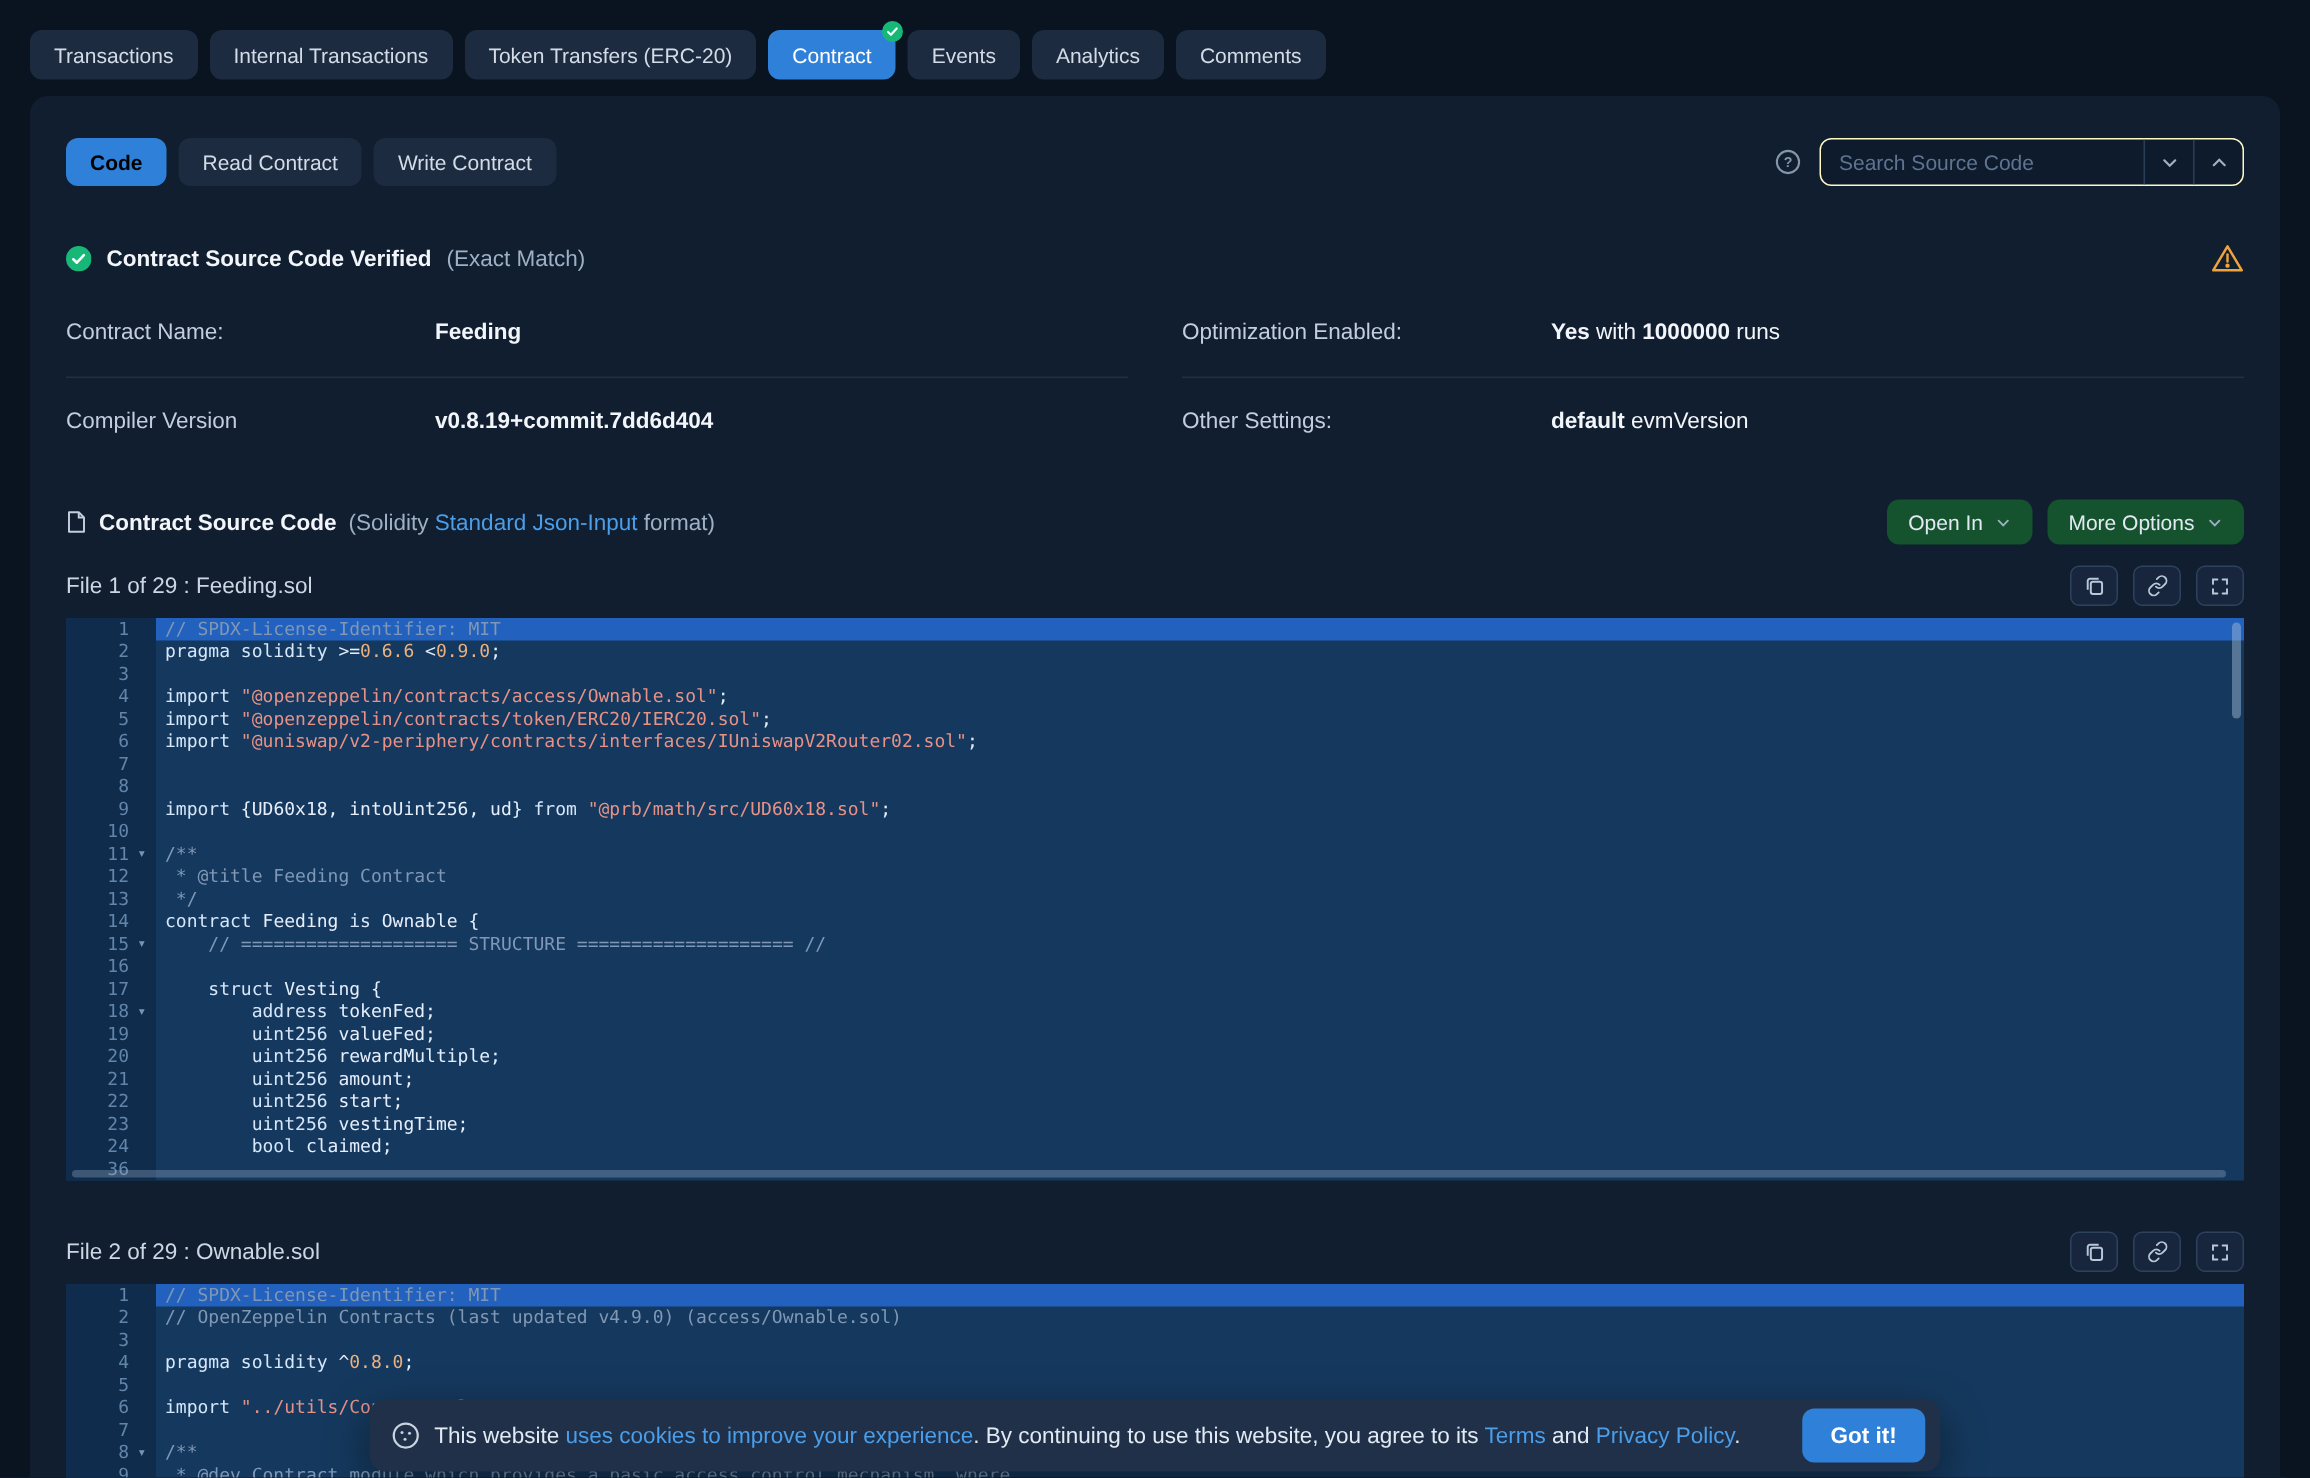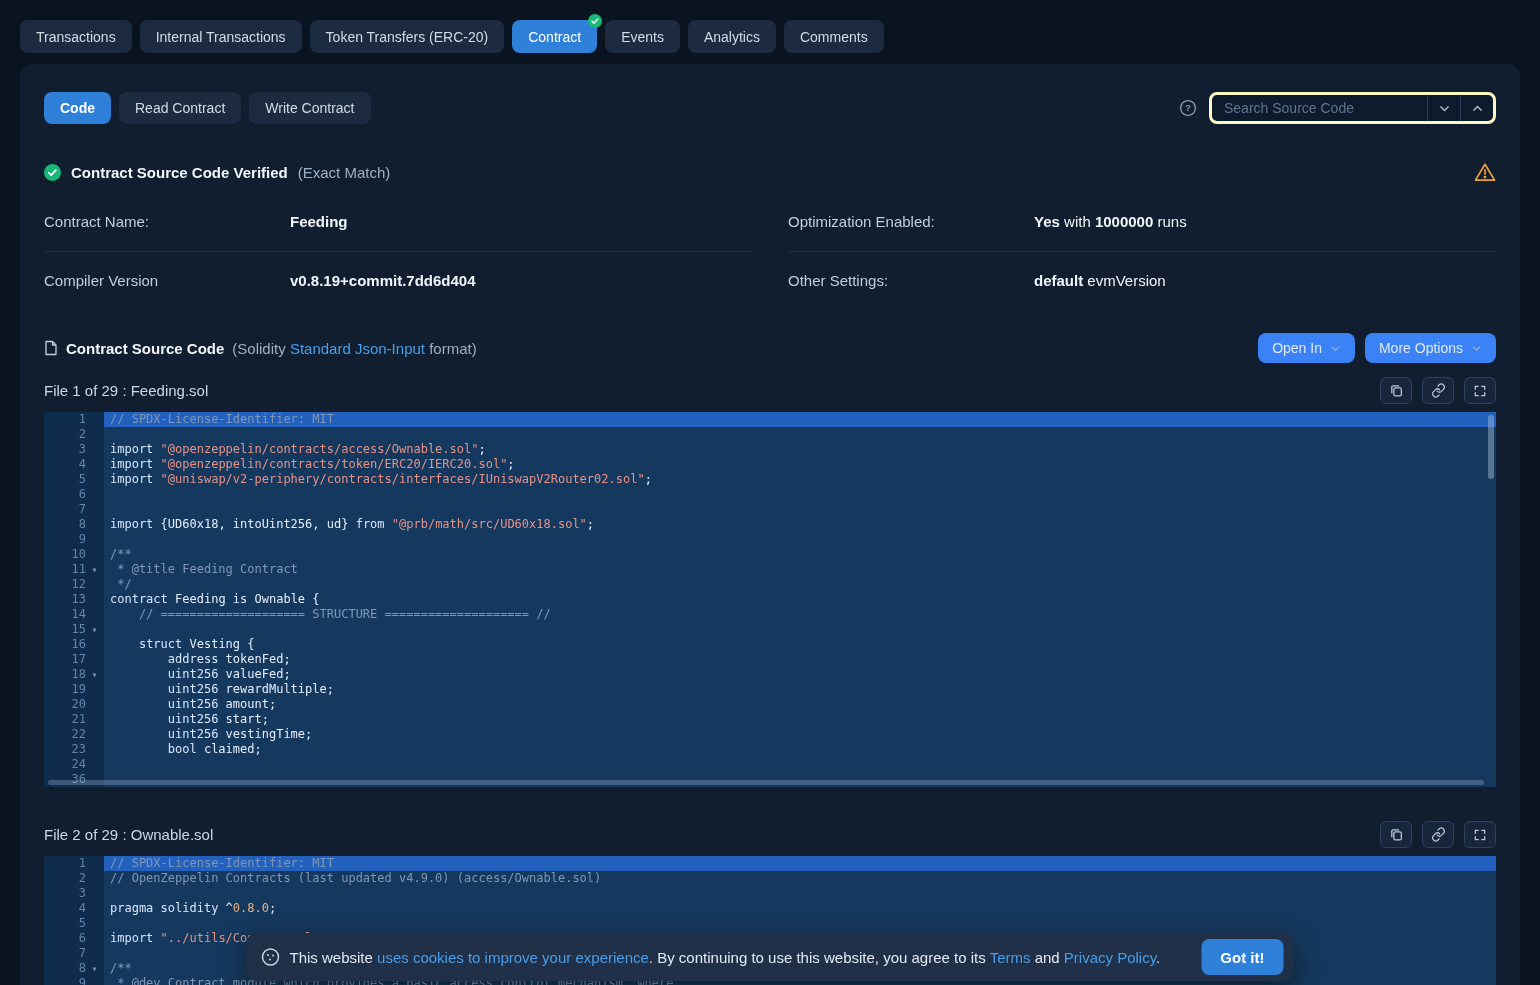--- a/index.html
+++ b/index.html
@@ -23,24 +23,24 @@
   .card {
     margin:11px 20px 0; background:#111e30; border-radius:12px;
     padding:28px 24px 60px;
   }
   .card-head { display:flex; justify-content:space-between; align-items:center; }
   .subtabs { display:flex; gap:8px; }
   .pill {
     background:#1c2b40; color:#d2dbe6; border:none; border-radius:8px;
     height:32px; padding:0 16px; font-size:14px; font-family:inherit; cursor:pointer;
   }
-  .pill.active { background:var(--accent,#2f80d9); color:#ffffff; font-weight:bold;text-align:right; }
+  .pill.active { background:var(--accent,#2f80d9); color:#000000; font-weight:bold;text-align:right; }
   .head-right { display:flex; align-items:center; gap:12px; }
   .search-group {
-    display:flex; align-items:center; height:32px; border:3px solid #fef9c3;
+    display:flex; align-items:center; height:32px; border:1px solid #fef9c3;
     background:#0e1b2d; border-radius:8px; overflow:hidden;
   }
   .search-input {
     background:transparent; border:none; outline:none; color:#dbe4ef;
     padding:0 12px; width:215px; height:100%; font-size:14px; font-family:inherit;
   }
   .search-input::placeholder { color:#5f7490; }
   .sg-divider { width:1px; height:100%; background:#2b3e59; }
   .sg-btn {
     width:32px; height:100%; background:transparent; border:none;
@@ -63,21 +63,21 @@
   .ivalue { color:#f2f6fa; }
   .ivalue b { font-weight:bold; }
   .ivalue.bold { font-weight:bold; }
   
   .source-head { display:flex; justify-content:space-between; align-items:center; margin-top:30px; }
   .source-title-group { display:flex; align-items:center; gap:8px; font-size:15px; }
   .s-title { font-weight:bold; color:#f2f6fa; }
   .s-sub { color:#9db0c5; }
   .link { color:var(--link,#4a9eea); text-decoration:none; cursor:pointer; }
   .btn {
-    display:flex; align-items:center; gap:8px; background:#3b82f6; color:#e2e9f2;
+    display:flex; align-items:center; gap:8px; background:#14532d; color:#e2e9f2;
     border:none; border-radius:8px; height:30px; padding:0 14px;
     font-size:14px; font-family:inherit; cursor:pointer;
   }
   .source-actions { display:flex; gap:10px; }
   
   .file-head { display:flex; justify-content:space-between; align-items:center; margin:14px 0 8px; }
   .file-head.second { margin-top:34px; }
   .file-label { font-size:15px; color:#cdd7e4; }
   .icon-btns { display:flex; gap:10px; }
   .icon-btn {
@@ -377,20 +377,21 @@
           <span class="lnum">24</span>
           <span class="fold"></span>
         </div>
         <div class="gut-row">
           <span class="lnum">36</span>
           <span class="fold"></span>
         </div>
       </div>
     <div class="code-area">
         <div class="code-row hl"><span class="tok-c">// SPDX-License-Identifier: MIT</span></div>
+        <div class="code-row"><span class="tok-k">pragma solidity </span><span class="tok-p">&gt;=</span><span class="tok-n">0.6.6</span><span class="tok-p"> &lt;</span><span class="tok-n">0.9.0</span><span class="tok-p">;</span></div>
         <div class="code-row">&nbsp;</div>
         <div class="code-row"><span class="tok-k">import </span><span class="tok-s">"@openzeppelin/contracts/access/Ownable.sol"</span><span class="tok-p">;</span></div>
         <div class="code-row"><span class="tok-k">import </span><span class="tok-s">"@openzeppelin/contracts/token/ERC20/IERC20.sol"</span><span class="tok-p">;</span></div>
         <div class="code-row"><span class="tok-k">import </span><span class="tok-s">"@uniswap/v2-periphery/contracts/interfaces/IUniswapV2Router02.sol"</span><span class="tok-p">;</span></div>
         <div class="code-row">&nbsp;</div>
         <div class="code-row">&nbsp;</div>
         <div class="code-row"><span class="tok-k">import </span><span class="tok-p">{UD60x18, intoUint256, ud} </span><span class="tok-k">from </span><span class="tok-s">"@prb/math/src/UD60x18.sol"</span><span class="tok-p">;</span></div>
         <div class="code-row">&nbsp;</div>
         <div class="code-row"><span class="tok-c">/**</span></div>
         <div class="code-row"><span class="tok-c"> * @title Feeding Contract</span></div>

